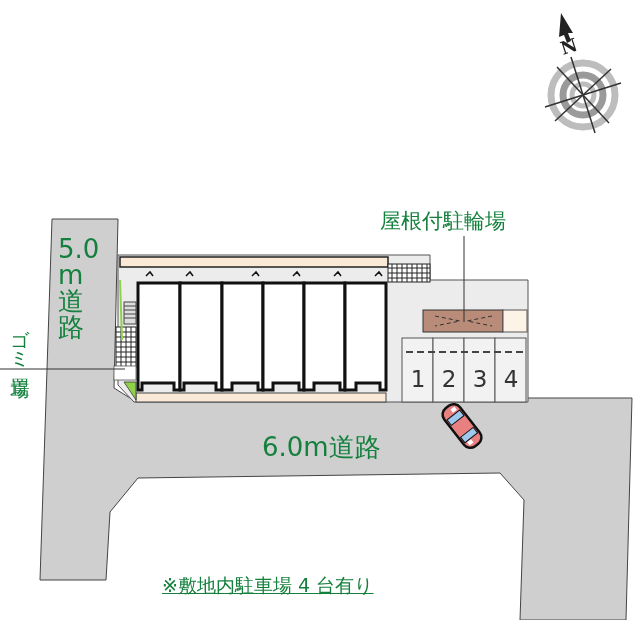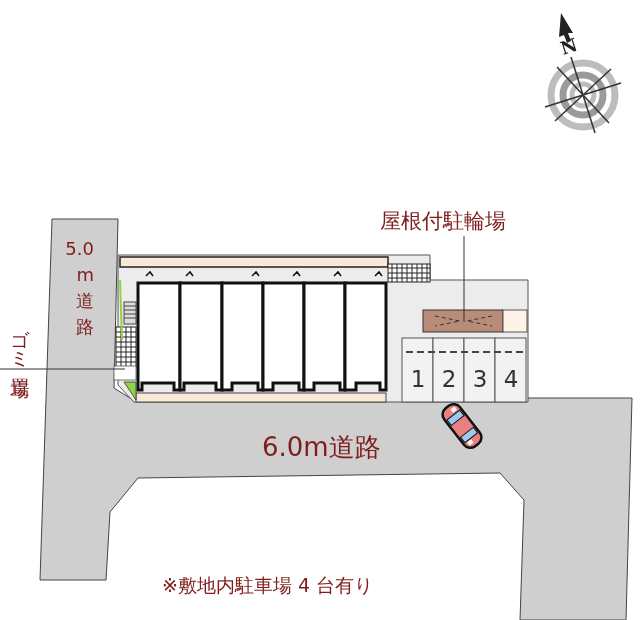--- a/index.html
+++ b/index.html
@@ -1,25 +1,25 @@
 <!DOCTYPE html>
 <html><head>
 <meta charset="utf-8">
 <style>
   html,body{margin:0;padding:0;background:#ffffff;}
   body{width:640px;height:620px;position:relative;overflow:hidden;font-family:"DejaVu Sans","Liberation Sans",sans-serif;}
   svg{position:absolute;left:0;top:0;}
-  .lbl{position:absolute;color:#7f1d1d;font-family:"DejaVu Sans","Liberation Sans",sans-serif;}
+  .lbl{position:absolute;color:#15803d;font-family:"DejaVu Sans","Liberation Sans",sans-serif;}
   .vert{writing-mode:vertical-rl;text-orientation:upright;letter-spacing:2px;}
-  .road5{left:50px;top:236px;font-size:18px;line-height:26px;width:44px;text-align:right;}
+  .road5{left:58px;top:236px;font-size:26px;line-height:26px;width:44px;text-align:left;}
   .road5 span{display:block;}
   .gomi{left:8px;top:316px;font-size:19px;}
   .road6{left:262px;top:430px;font-size:26px;}
   .bike{left:380px;top:207px;font-size:21px;}
-  .note{left:162px;top:573px;font-size:19px;}
+  .note{left:162px;top:573px;font-size:19px;text-decoration:underline;}
   .slot{position:absolute;top:366px;font-size:23px;color:#333;width:28px;text-align:center;}
 </style>
 </head>
 <body>
 
 <svg width="640" height="620" viewBox="0 0 640 620">
 
   <path d="M52,219 L118,219 L114,388 L130,398 L632,398 L626,620 L520,620 L524,500 L500,473 L138,478 L110,512 L106,580 L40,580 Z" fill="#cfcfcf" stroke="#444" stroke-width="1"></path>
 
   <path d="M118,255 L430,255 L430,280 L528,280 L528,402 L134,402 L118,385 Z" fill="#ececec" stroke="#555" stroke-width="1"></path>

